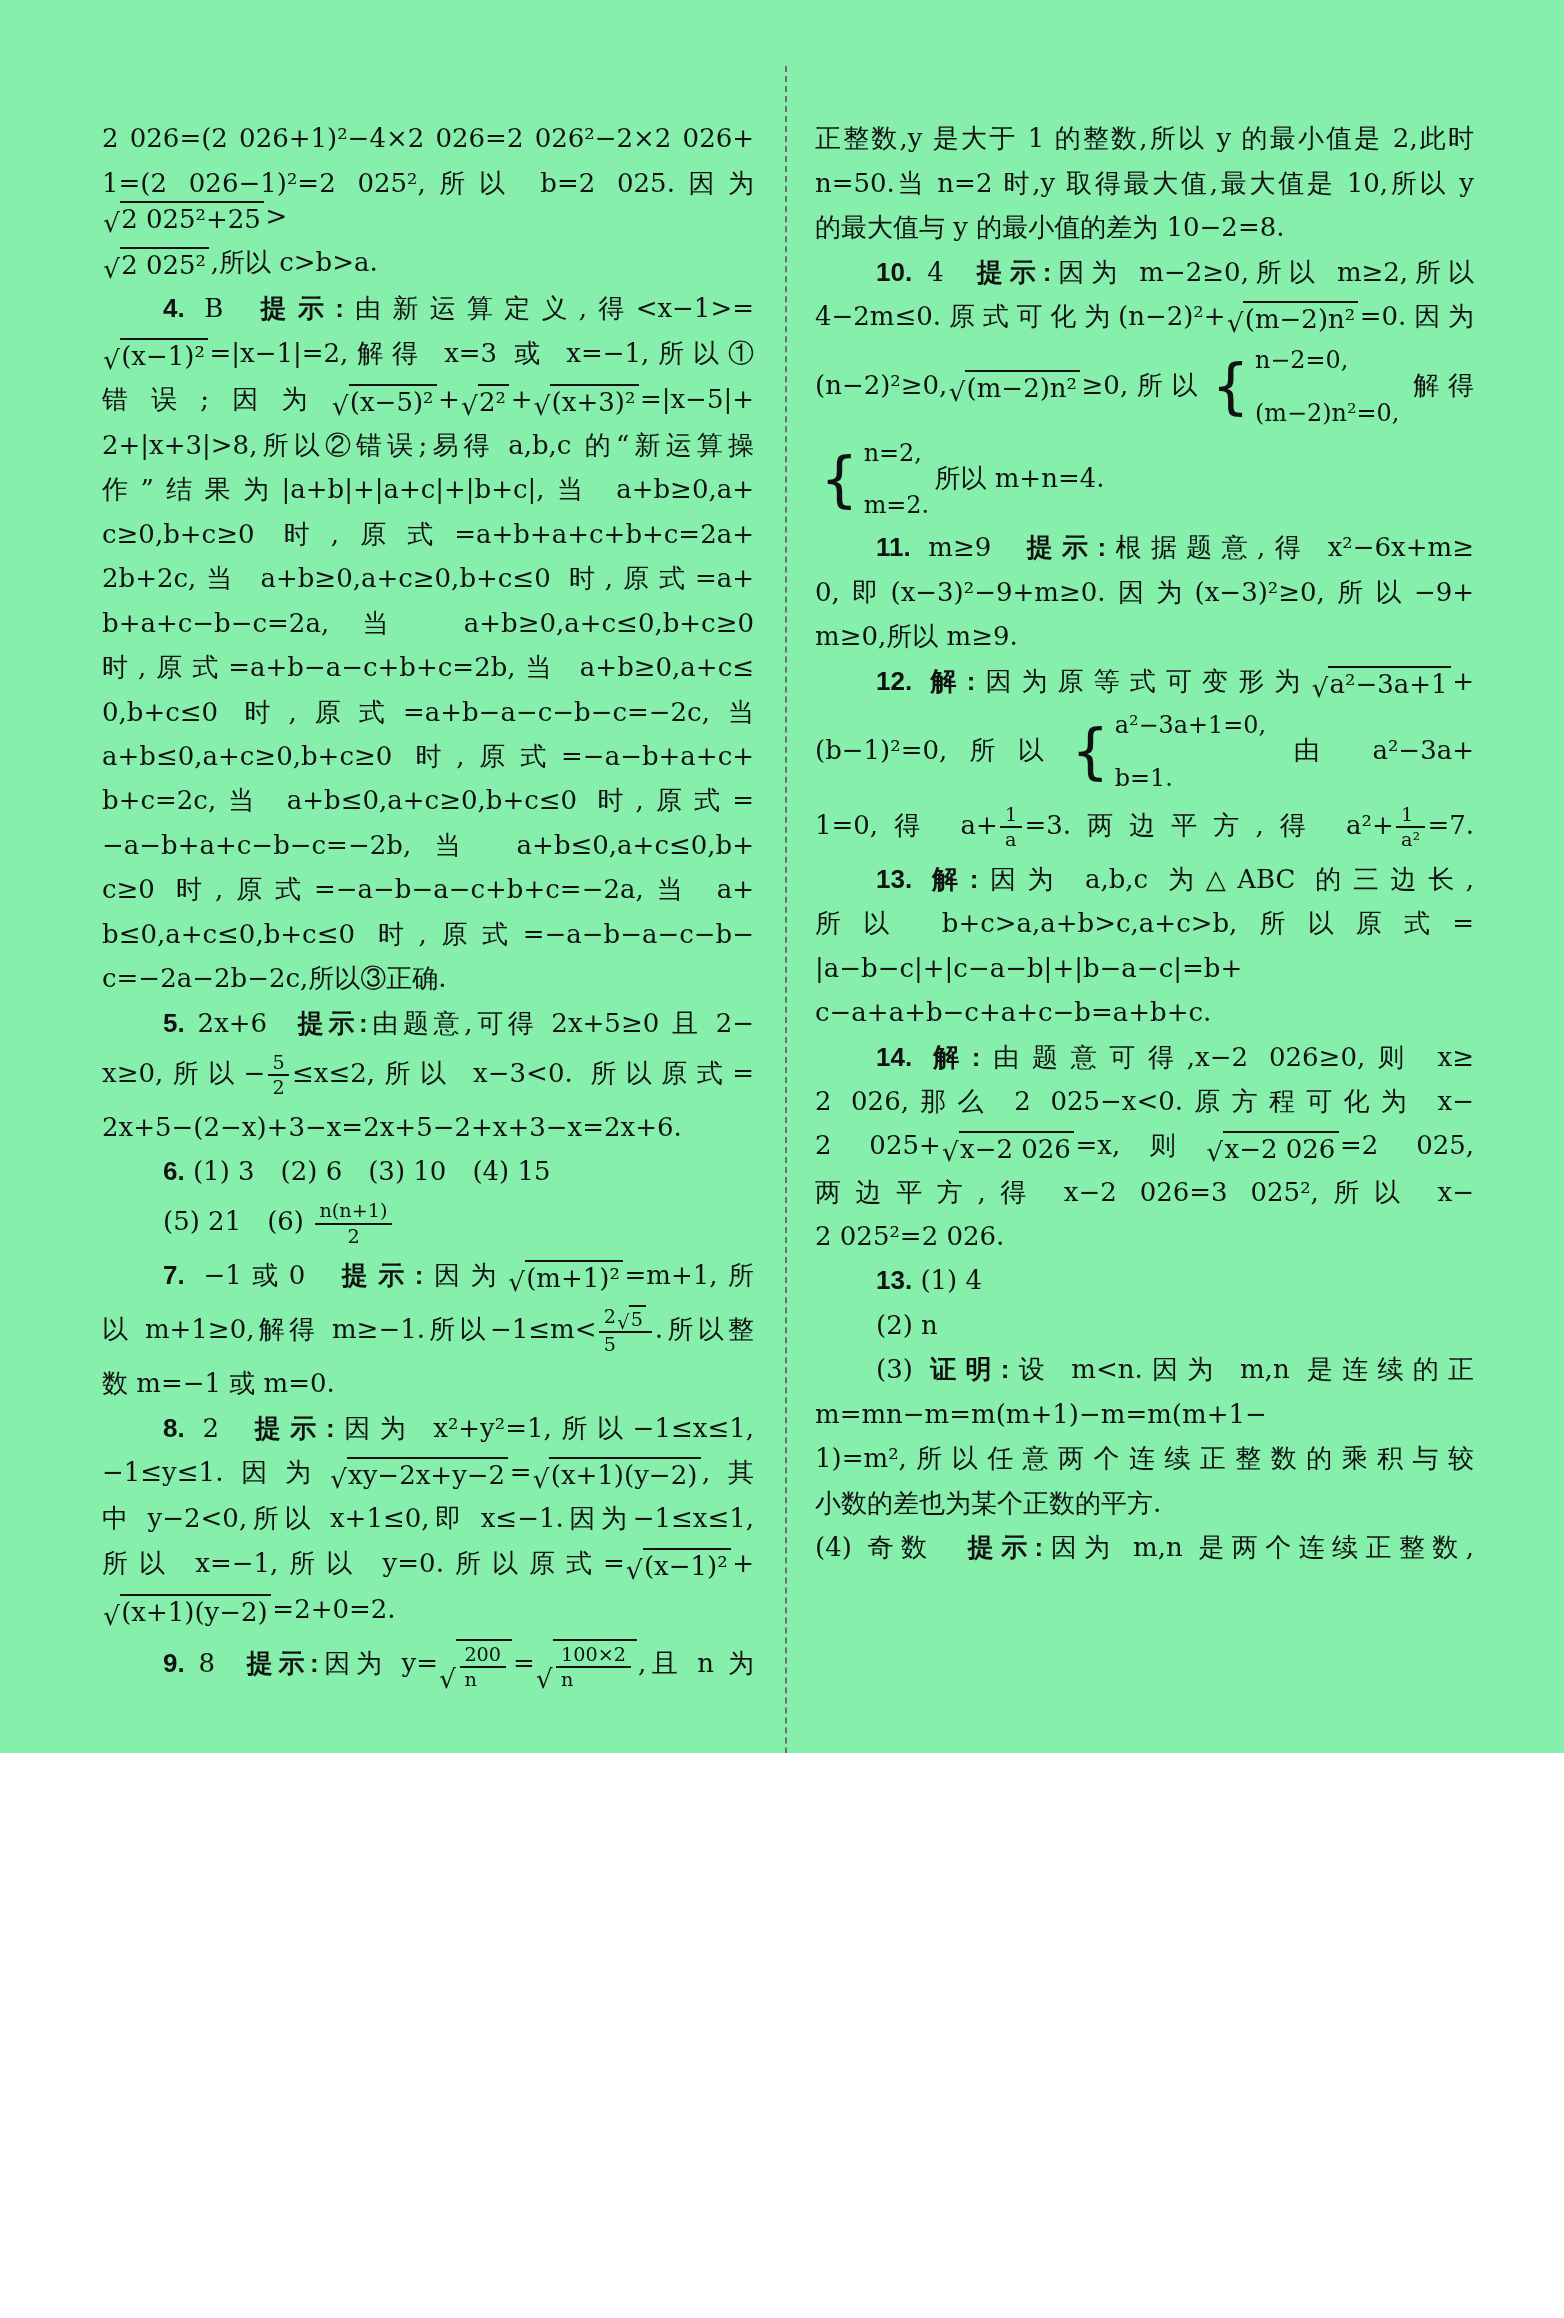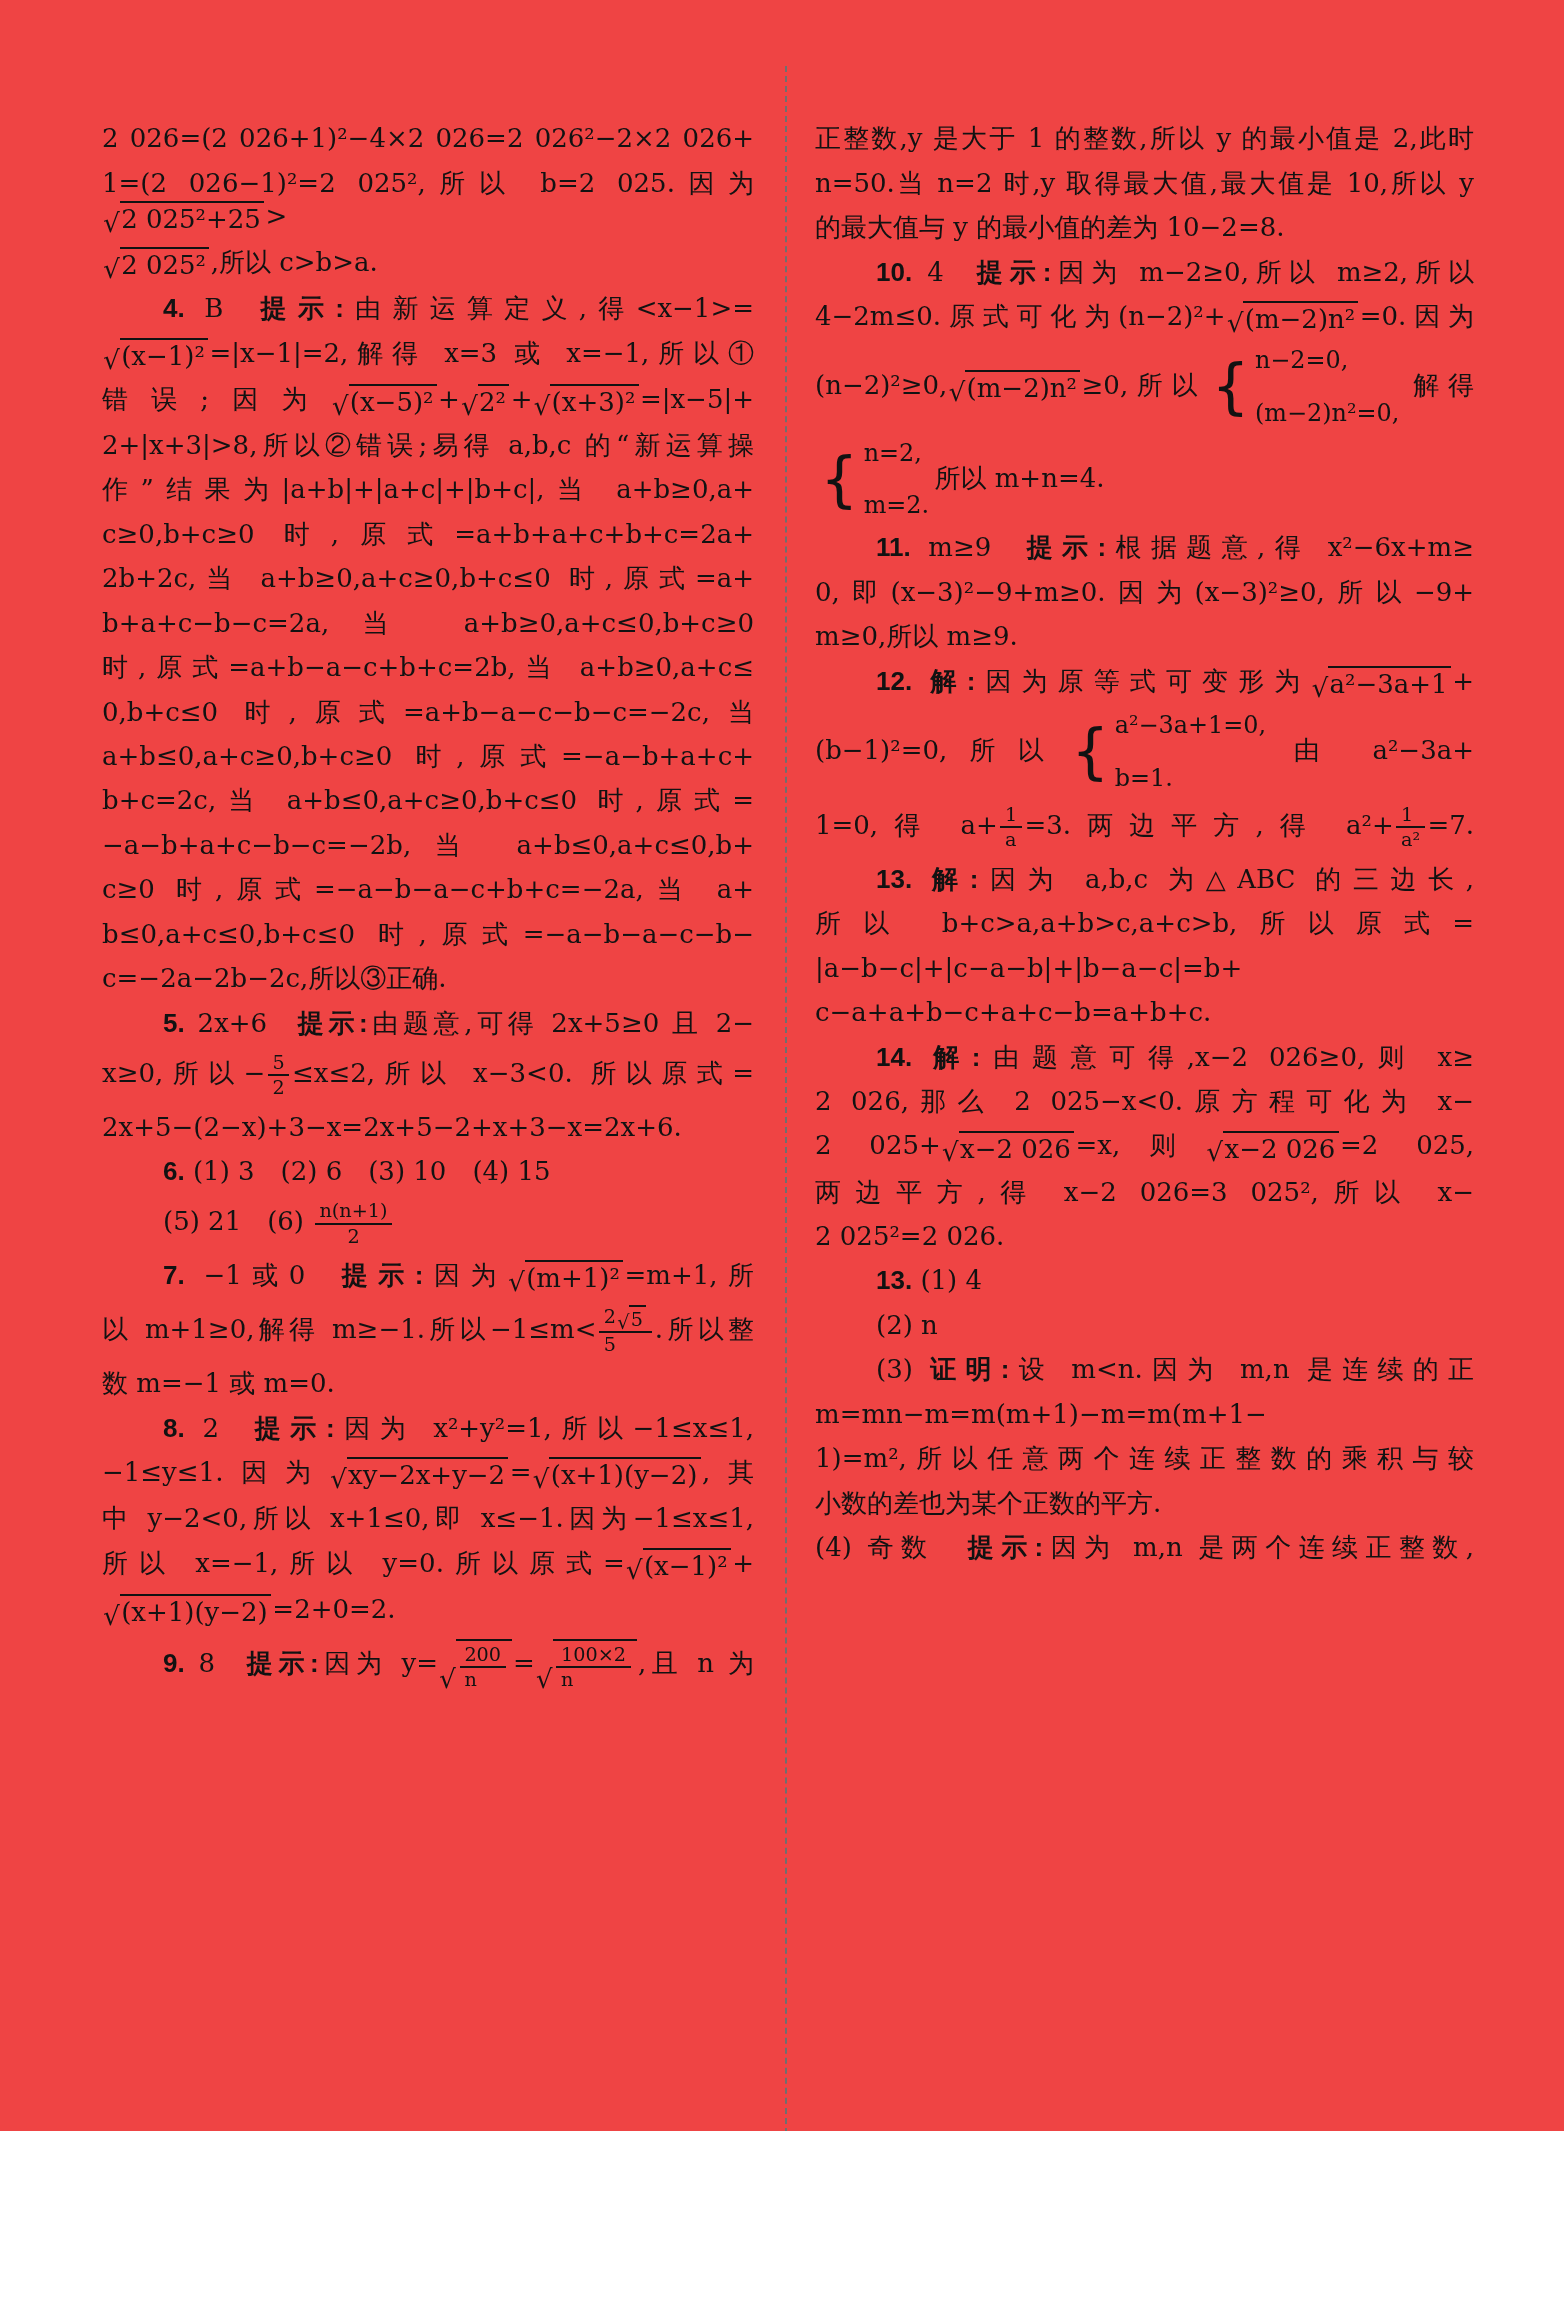--- a/index.html
+++ b/index.html
@@ -1,17 +1,17 @@
 <!DOCTYPE html>
 <html lang="zh" style="font-size:10.5px"><head>
 <meta charset="utf-8">
 <style>
   html,body { margin:0; padding:0; background:#ffffff; }
   .page {
-    position:relative; width:1564px; height:2131px; background:#ef4444;
+    position:relative; width:1564px; height:1753px; background:#86efac;
     overflow:hidden; color:#121212;
     font-family:"DejaVu Serif","Liberation Serif",serif;
   }
   .col { position:absolute; top:111px; }
   .col-left  { left:102px;  width:652px; }
   .col-right { left:815px; width:659px; }
   .divider {
     position:absolute; left:785px; top:66px; height:2178px; width:0;
     border-left:2px dashed #6f6f6f;
   }

